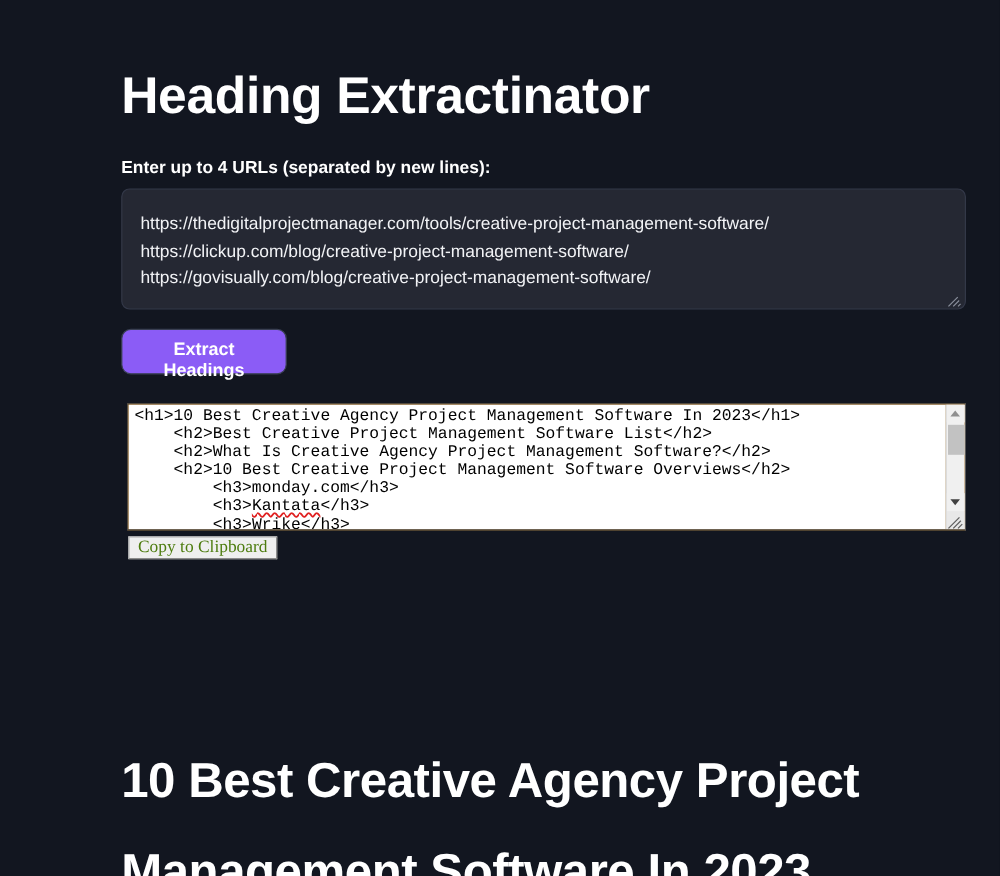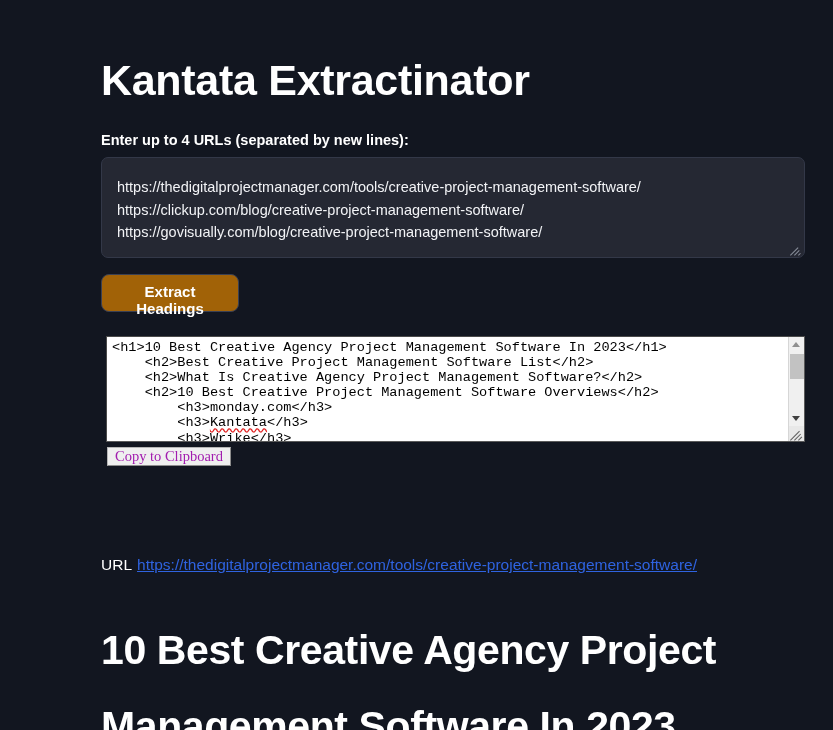--- a/index.html
+++ b/index.html
@@ -85,21 +85,21 @@
   .grip-input i:nth-child(2) { width: 7px;  left: 5px;  top: 12px; }
   .grip-input i:nth-child(3) { width: 3px;  left: 9px;  top: 12px; }
 
   
   .extract-btn {
     position: absolute;
     left: 101px;
     top: 274px;
     width: 138px;
     height: 38px;
-    background: #a16207;
+    background: #8b5cf6;
     border: 1px solid #3a4053;
     border-radius: 8px;
     color: #ffffff;
     font-family: "Liberation Sans", sans-serif;
     font-size: 15px;
     font-weight: bold;
     cursor: pointer;
     padding: 8px;
   }
 
@@ -202,21 +202,21 @@
   .copy-btn {
     position: absolute;
     left: 107px;
     top: 447px;
     height: 19px;
     padding: 0 7px;
     background: #efefef;
     border: 1px solid #b6b6b6;
     border-right-color: #8c8c8c;
     border-bottom-color: #8c8c8c;
-    color: #a21caf;
+    color: #4d7c0f;
     font-family: "Liberation Serif", serif;
     font-size: 14.5px;
     line-height: 17px;
     cursor: pointer;
     white-space: nowrap;
   }
 
   
   .url-line {
     position: absolute;
@@ -246,21 +246,21 @@
     font-weight: bold;
     color: #ffffff;
     letter-spacing: -0.4px;
   }
 </style>
 </head>
 <body>
 
 <div class="page">
 
-  <h1 class="app-title">Kantata Extractinator</h1>
+  <h1 class="app-title">Heading Extractinator</h1>
 
   <div class="field-label">Enter up to 4 URLs (separated by new lines):</div>
 
   <textarea class="url-input" spellcheck="false" placeholder="" style="">https://thedigitalprojectmanager.com/tools/creative-project-management-software/
 https://clickup.com/blog/creative-project-management-software/
 https://govisually.com/blog/creative-project-management-software/</textarea>
 
   <div class="resize-grip grip-input">
       <i></i>
       <i></i>
@@ -279,19 +279,16 @@
       <div class="sb-corner">
           <i></i>
           <i></i>
           <i></i>
         </div>
     </div>
   </div>
 
   <button class="copy-btn">Copy to Clipboard</button>
 
-  <div class="url-line">
-    <span class="url-label">URL</span><a href="#">https://thedigitalprojectmanager.com/tools/creative-project-management-software/</a>
-  </div>
 
   <h2 class="result-heading">10 Best Creative Agency Project Management Software In 2023</h2>
 
 </div>
 
 </body></html>

